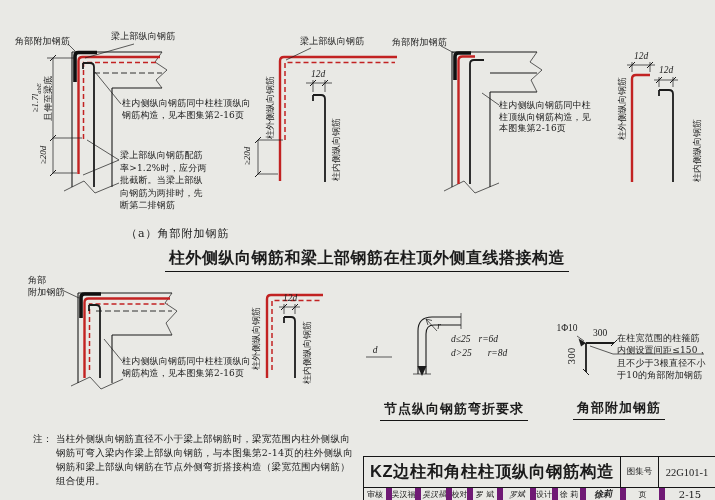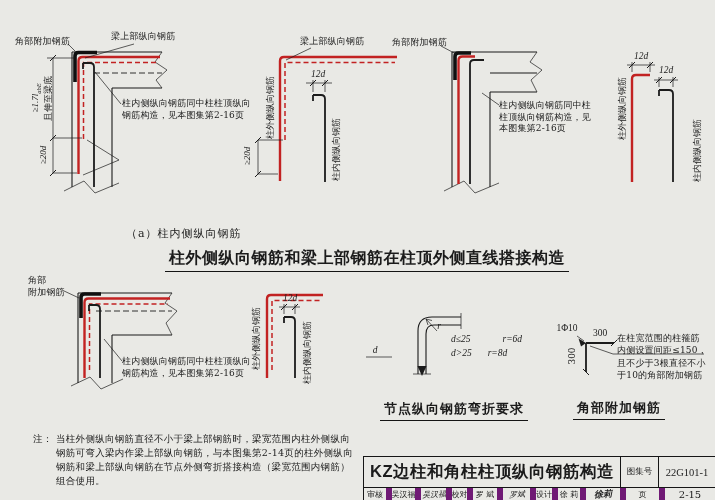--- a/index.html
+++ b/index.html
@@ -152,21 +152,26 @@
     </g>
   </svg>
 
   <div class="lbl" style="left:15px;top:36px">角部附加钢筋</div>
   <div class="lbl" style="left:111px;top:31px">梁上部纵向钢筋</div>
   <div class="rot dimr" style="left:1px;top:92px;width:70px"><span>≥1.7l</span><sub class="ss">abE</sub></div>
   <div class="rot" style="left:13px;top:92px;width:70px">且伸至梁底</div>
   <div class="rot dimr" style="left:21px;top:150px;width:44px">≥20d</div>
   <div class="lbl" style="left:122px;top:98px;width:140px">柱内侧纵向钢筋同中柱柱顶纵向
 钢筋构造，见本图集第2-16页</div>
-  <div class="cap" style="left:126px;top:226px">（a）柱内侧纵向钢筋</div>
+  <div class="lbl" style="left:120px;top:149px;width:94px;line-height:12.6px">梁上部纵向钢筋配筋
+率&gt;1.2%时，应分两
+批截断。当梁上部纵
+向钢筋为两排时，先
+断第二排钢筋</div>
+  <div class="cap" style="left:126px;top:226px">（a）角部附加钢筋</div>
 
   <div class="lbl" style="left:300px;top:36px">梁上部纵向钢筋</div>
   <div class="rot dimr" style="left:225px;top:151px;width:44px">≥20d</div>
   <div class="rot" style="left:232px;top:101px;width:76px">柱外侧纵向钢筋</div>
   <div class="dim" style="left:303px;top:69px;width:30px">12d</div>
   <div class="rot" style="left:298px;top:143px;width:76px">柱内侧纵向钢筋</div>
 
   <div class="lbl" style="left:392px;top:37px">角部附加钢筋</div>
   <div class="lbl" style="left:499px;top:100px;width:100px">柱内侧纵向钢筋同中柱
 柱顶纵向钢筋构造，见
@@ -184,21 +189,21 @@
 附加钢筋</div>
   <div class="lbl" style="left:122px;top:356px;width:140px">柱内侧纵向钢筋同中柱柱顶纵向
 钢筋构造，见本图集第2-16页</div>
   <div class="rot" style="left:218px;top:332px;width:76px">柱外侧纵向钢筋</div>
   <div class="dim" style="left:275px;top:293px;width:30px">12d</div>
   <div class="rot" style="left:269px;top:346px;width:76px">柱内侧纵向钢筋</div>
 
   <div class="dim" style="left:368px;top:345px;width:14px">d</div>
   <div class="dim" style="left:432px;top:321px;width:14px">r</div>
   <div class="dim" style="left:451px;top:334px;text-align:left">
-    <span>d≤25</span><span style="margin-left:32px">r=6d</span>
+    <span>d≤25</span><span style="margin-left:8px">r=6d</span>
   </div>
   <div class="dim" style="left:451px;top:348px;text-align:center">
     <span>d&gt;25</span><span style="margin-left:16px">r=8d</span>
   </div>
   <div class="hwrap" style="left:348px;top:398px;width:212px">
     <span class="ul h-mid">节点纵向钢筋弯折要求</span>
   </div>
 
   <div class="dim" style="left:550px;top:323px;width:34px;font-style:normal">1Φ10</div>
   <div class="dim" style="left:586px;top:328px;width:28px;font-style:normal">300</div>

